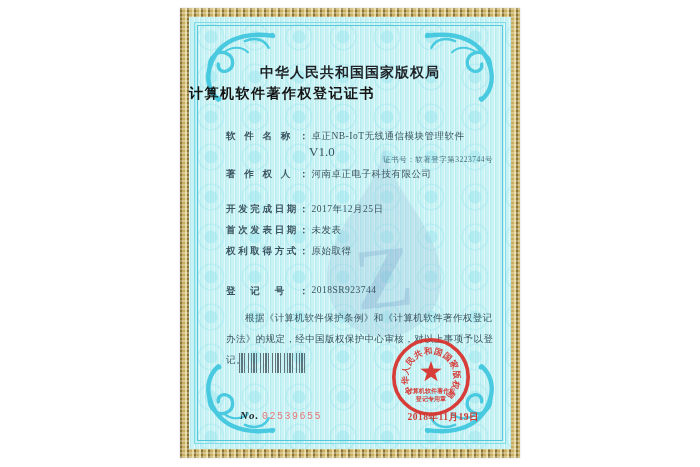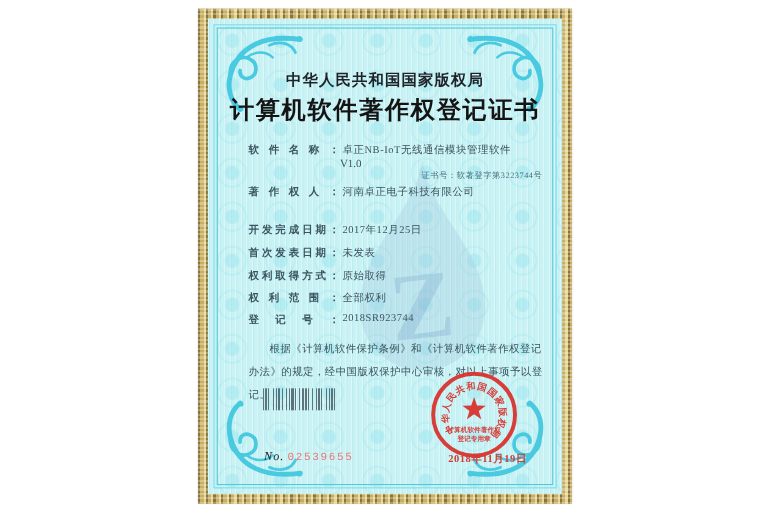--- a/index.html
+++ b/index.html
@@ -31,47 +31,47 @@
   .corner.bl { left:13px; bottom:13px; transform:scaleY(-1); }
   .corner.br { right:13px; bottom:13px; transform:scale(-1,-1); }
 
   
   .watermark { position:absolute; left:120px; top:120px; width:150px; height:214px;
                opacity:.55; pointer-events:none; }
 
   
   .authority { position:absolute; left:0; top:47px; width:100%; text-align:center;
                font-size:14px; font-weight:bold; letter-spacing:1px; color:#1f2328; }
-  .cert-title { position:absolute; left:0; top:68px; width:100%; text-align:center;
-                font-size:22px; font-weight:bold; letter-spacing:1.5px; color:#141414; }
+  .cert-title { position:absolute; left:0; top:68px; width:100%; text-align:left;
+                font-size:14px; font-weight:bold; letter-spacing:1.5px; color:#141414; }
   .cert-no { position:absolute; right:18px; top:94px; font-size:7.5px;
              color:#47707c; letter-spacing:.5px;margin-top:44px; }
 
   .row { position:absolute; left:37px; font-size:9.5px; color:#3b5560; white-space:nowrap; }
   .lbl { display:inline-block; width:83px; text-align:justify; text-align-last:justify;
          font-weight:bold; letter-spacing:.5px; vertical-align:top; }
   .val { display:inline-block; letter-spacing:.5px; }
-  .val-line2 { position:absolute; left:120px; top:127px; font-size:10px; color:#3b5560; }
+  .val-line2 { position:absolute; left:120px; top:127px; font-size:13px; color:#3b5560; }
 
   .statement { position:absolute; left:37px; top:291px; width:268px; font-size:9.5px;
                line-height:21px; color:#3b5560; text-indent:19px; letter-spacing:.4px; }
 
   .barcode { position:absolute; left:50px; top:336px; width:68px; height:20px; opacity:.8;
      background:repeating-linear-gradient(90deg,
         #44545c 0 1px, rgba(0,0,0,0) 1px 2px,
         #44545c 2px 4px, rgba(0,0,0,0) 4px 5px,
         #44545c 5px 6px, rgba(0,0,0,0) 6px 9px,
         #44545c 9px 10px, rgba(0,0,0,0) 10px 12px); }
 
   .seal { position:absolute; left:202px; top:320px; width:80px; height:80px; opacity:.92; }
   .seal-date { position:absolute; left:194px; top:394px; width:96px; text-align:right;
                font-size:9.5px; font-weight:bold; color:#cf3c34; letter-spacing:.5px; }
 
   .serial { position:absolute; left:51px; top:392px; font-size:11px; white-space:nowrap; }
-  .serial .prefix { font-style:italic; font-weight:normal; color:#20262b; letter-spacing:1px; }
+  .serial .prefix { font-style:italic; font-weight:bold; color:#20262b; letter-spacing:1px; }
   .serial .num { font-size:10px; color:#e87878; letter-spacing:1.5px;
                  font-family:"Liberation Mono","DejaVu Sans Mono",monospace; }
 </style>
 </head>
 <body>
 
 <div class="stage">
 
   <div class="cert">
     <div class="gold-frame"></div>
@@ -148,24 +148,20 @@
       <div class="row" style="top:228px">
         <span class="lbl">权利取得方式：</span>
         <span class="val">原始取得</span>
       </div>
 
       <div class="row" style="top:207px">
         <span class="lbl">首次发表日期：</span>
         <span class="val">未发表</span>
       </div>
 
-      <div class="row" style="top:248px">
-        <span class="lbl">权利范围：</span>
-        <span class="val">全部权利</span>
-      </div>
 
       <div class="row" style="top:268px">
         <span class="lbl">登记号：</span>
         <span class="val">2018SR923744</span>
       </div>
 
       <div class="statement">根据《计算机软件保护条例》和《计算机软件著作权登记办法》的规定，经中国版权保护中心审核，对以上事项予以登记。</div>
 
       <div class="barcode"></div>
 

